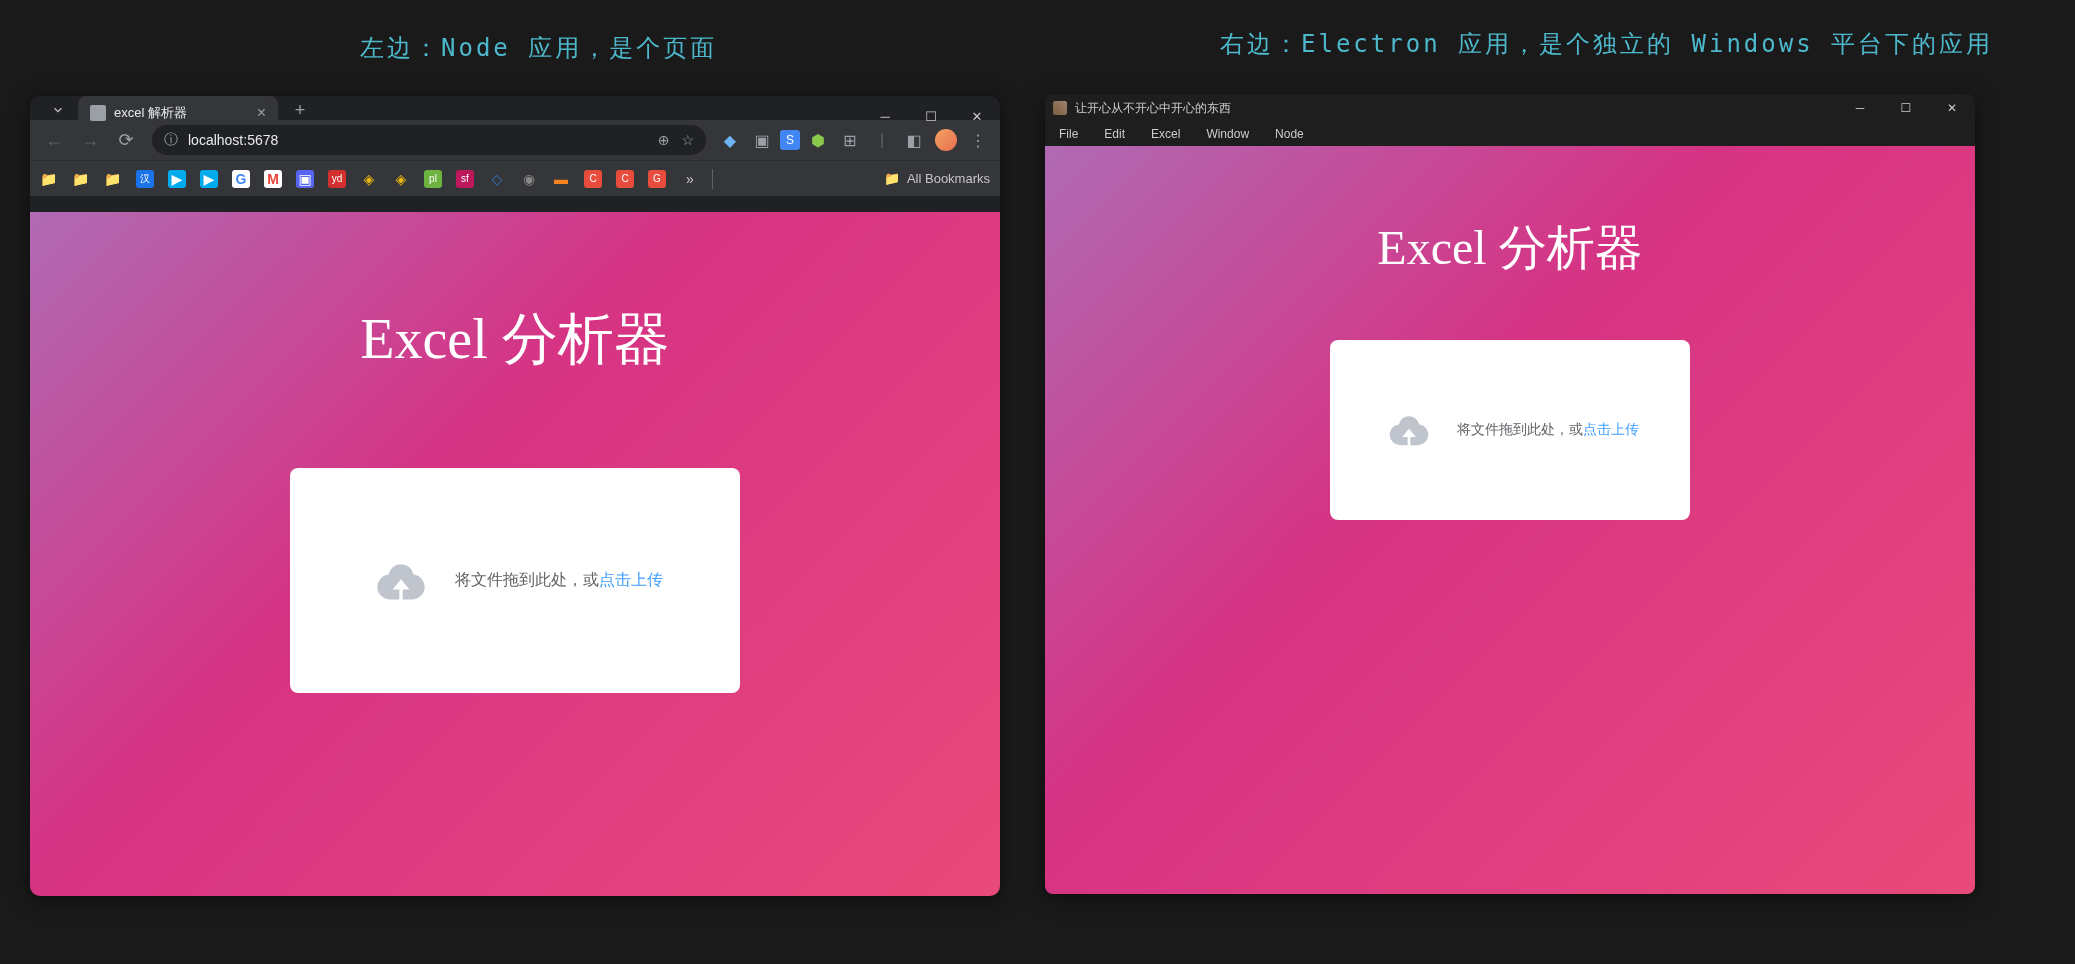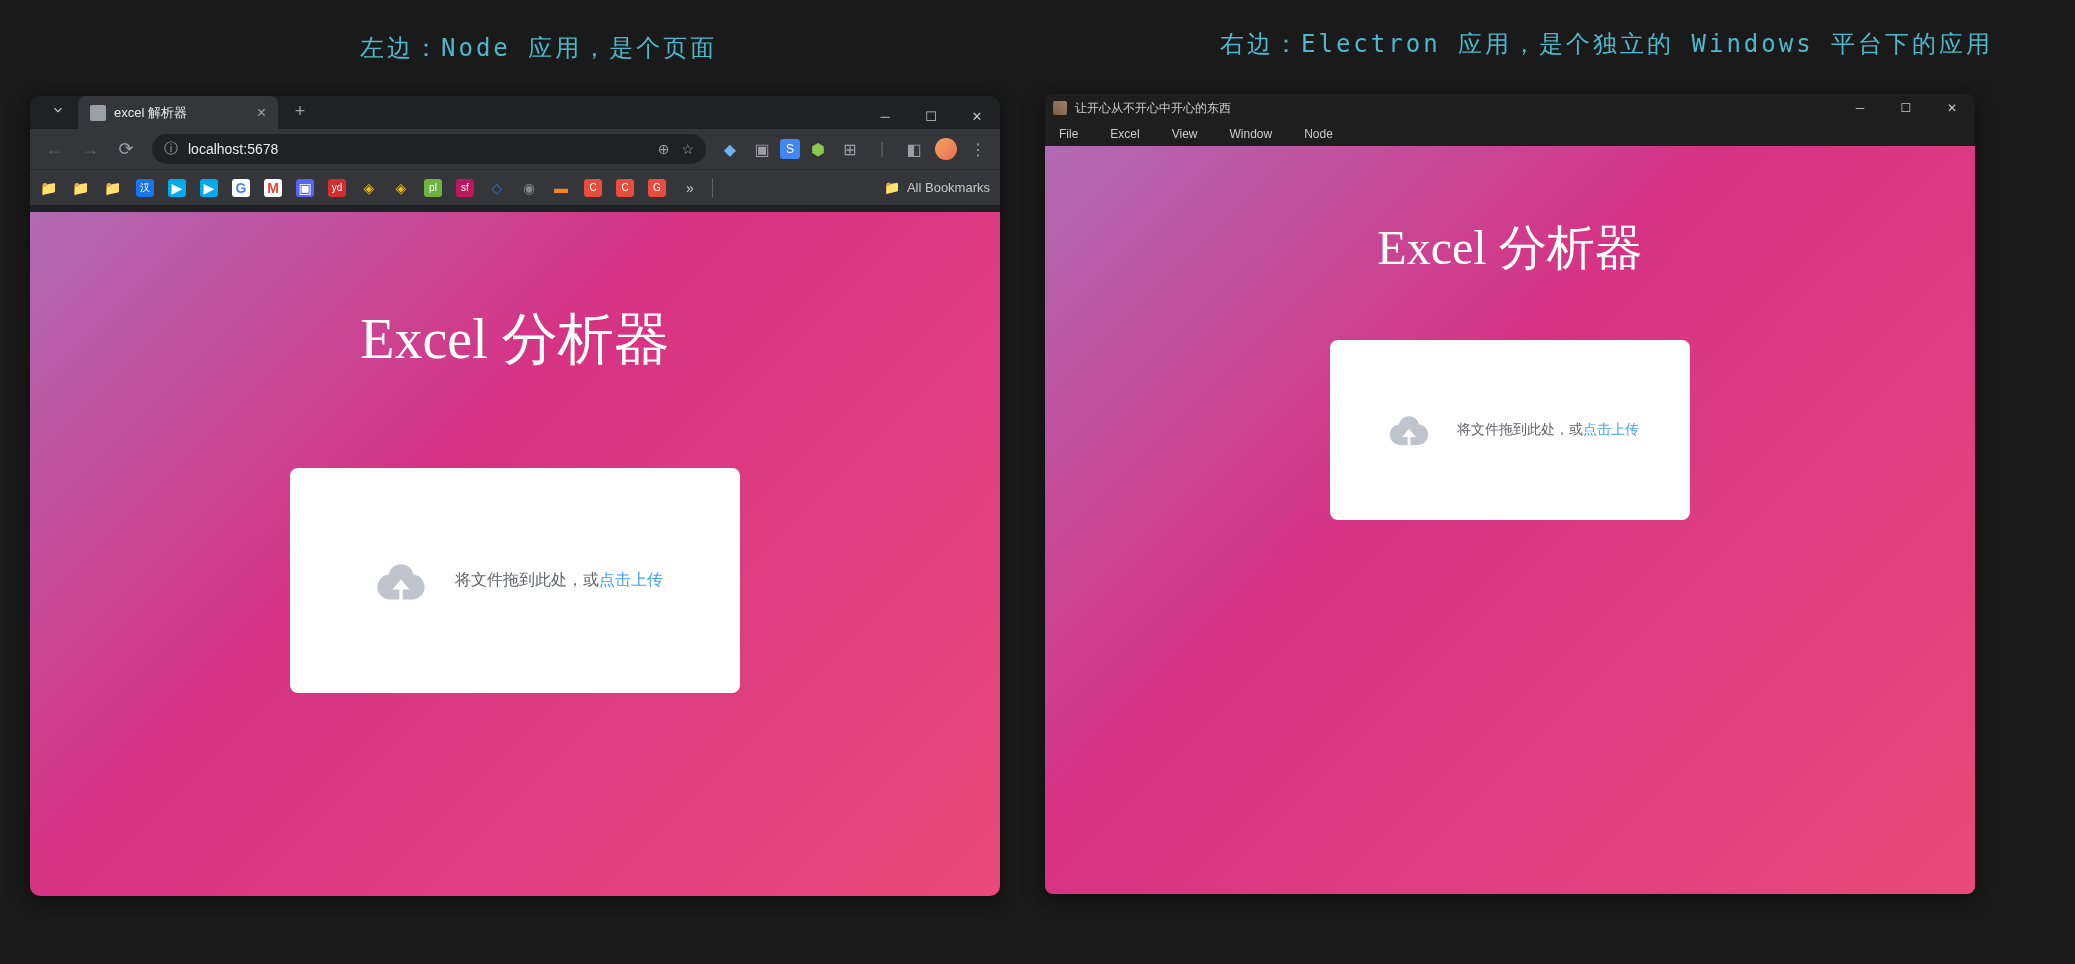--- a/index.html
+++ b/index.html
@@ -27,24 +27,24 @@
       top: 96px;
       left: 30px;
       width: 970px;
       height: 800px;
       background: #202124;
       border-radius: 10px;
       overflow: hidden;
       box-shadow: 0 4px 20px rgba(0,0,0,0.5);
     }
     .chrome-tabstrip {
-      height: 33px;
+      height: 24px;
       background: #202124;
       display: flex;
-      align-items: center;
+      align-items: flex-start;
       padding-left: 8px;
     }
     .tabstrip-icon {
       width: 28px;
       height: 28px;
       display: flex;
       align-items: center;
       justify-content: center;
       margin: 0 6px 6px 6px;
       color: #c7c7c7;
@@ -213,21 +213,21 @@
     .electron-wincontrols {
       position:absolute; right:0; top:0; height:28px; display:flex;
     }
     .ewin-btn { width:46px; height:28px; color:#ccc; display:flex;align-items:center;justify-content:center;font-size:12px; cursor:pointer;}
     .electron-menubar {
       height: 24px;
       background: #1e1e1e;
       display:flex;
       align-items:center;
       padding-left: 6px;
-      gap: 16px;
+      gap: 10px;
     }
     .menu-item {
       color:#ccc; font-size:12px;
       padding: 2px 8px;
       cursor:pointer;
     }
     .electron-body {
       position:absolute;
       top:52px; left:0; right:0; bottom:0;
       background: linear-gradient(135deg, #b06ab3 0%, #d63384 40%, #e84a7a 100%);
@@ -338,22 +338,22 @@
     <span class="electron-favicon"></span>
     <span class="electron-title">让开心从不开心中开心的东西</span>
     <div class="electron-wincontrols">
       <div class="ewin-btn">─</div>
       <div class="ewin-btn">☐</div>
       <div class="ewin-btn">✕</div>
     </div>
   </div>
   <div class="electron-menubar">
     <span class="menu-item">File</span>
+    <span class="menu-item">Edit</span>
     <span class="menu-item">Excel</span>
-    <span class="menu-item">View</span>
     <span class="menu-item">Window</span>
     <span class="menu-item">Node</span>
   </div>
   <div class="electron-body">
     <h1 class="app-title">Excel 分析器</h1>
     <div class="upload-card">
       <svg class="cloud-icon" viewBox="0 0 1024 1024" fill="currentColor">
         <path d="M544 864V672h128L512 480 352 672h128v192H320v-1.6c-5.376.32-10.496 1.6-16 1.6A240 240 0 0 1 64 624c0-123.136 93.12-223.488 212.608-237.248A239.808 239.808 0 0 1 512 192a239.872 239.872 0 0 1 235.456 194.752c119.488 13.76 212.48 114.112 212.48 237.248a240 240 0 0 1-240 240c-5.376 0-10.56-1.28-16-1.6v1.6H544z"></path>
       </svg>
       <div class="upload-text">

